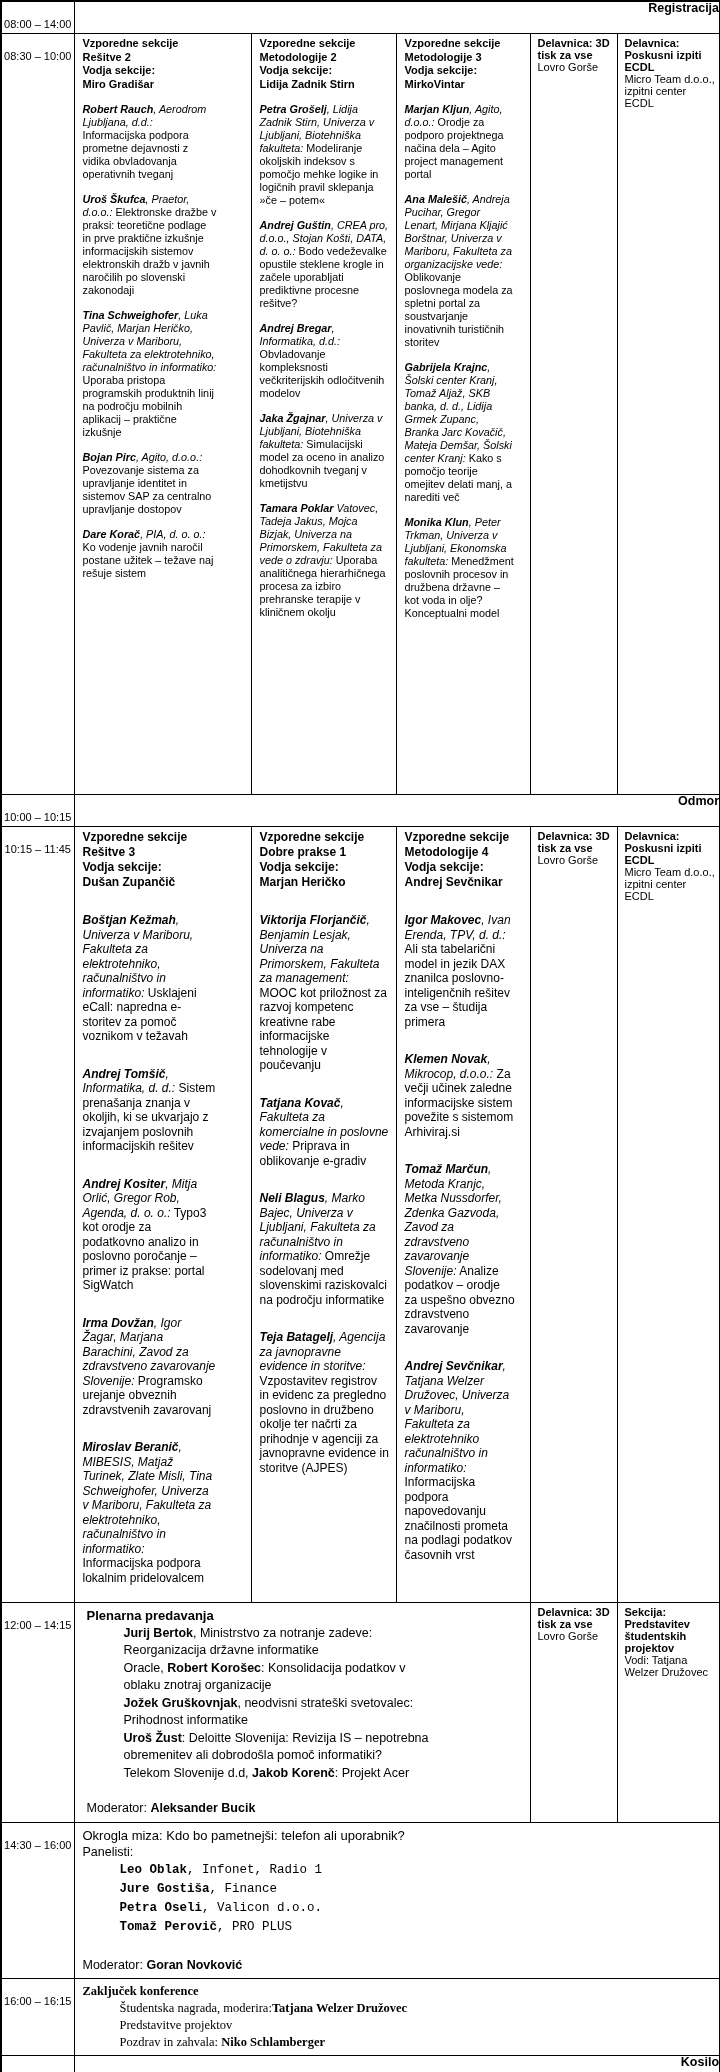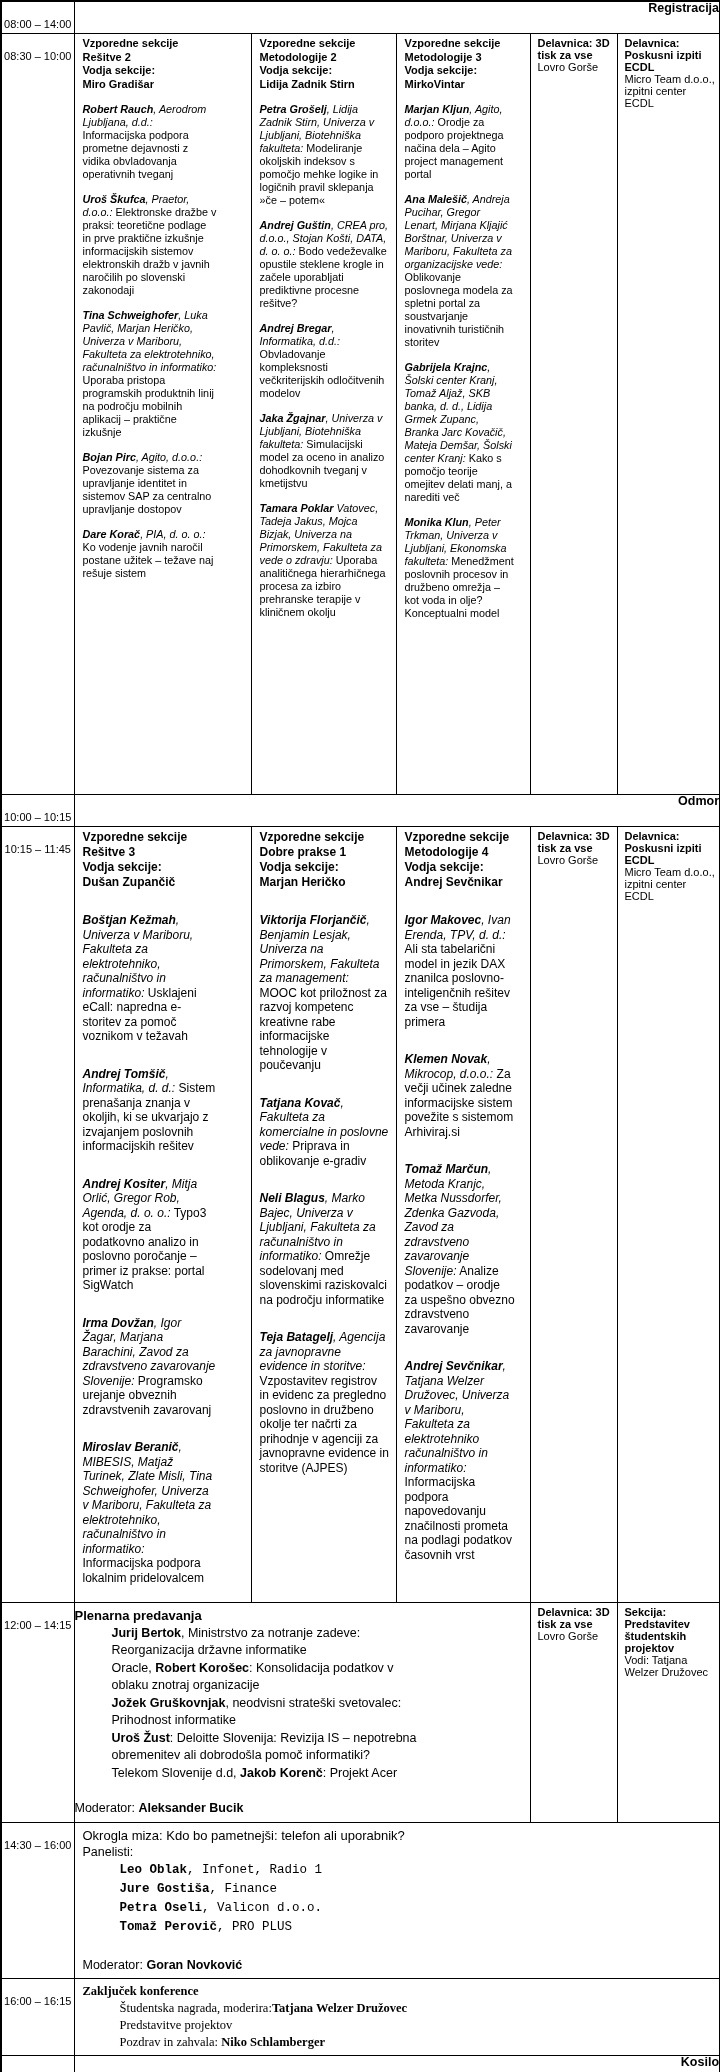--- a/index.html
+++ b/index.html
@@ -22,21 +22,21 @@
   tr.big .shead div{font-size:12px;line-height:15px;}
   .talk{margin-top:12px;}
   tr.big .talk{margin-top:23px;}
   .talk .name{font-weight:bold;font-style:italic;}
   .talk .affil{font-style:italic;}
   
   td.side{padding:3px 4px 3px 7px;font-size:11px;line-height:12px;}
   .side-title{font-weight:bold;}
   .side-sub{}
   
-  td.plen{padding:4px 0;font-size:12.5px;line-height:17.5px;}
+  td.plen{padding:4px 12px;font-size:12.5px;line-height:17.5px;}
   .ptitle{font-weight:bold;font-size:13px;}
   .pitems{margin-left:37px;width:305px;}
   .b{font-weight:bold;}
   .pmod{margin-top:18px;}
   
   td.panelc{padding:4px 8px;font-size:12.5px;line-height:17px;}
   .rtitle{font-weight:normal;font-size:13px;}
   .plist{margin-left:37px;font-family:Liberation Mono, monospace;}
   .plist div{line-height:19px;}
   .rmod{margin-top:20px;}
@@ -101,21 +101,21 @@
       <div class="shead">
               <div>Vzporedne sekcije</div>
               <div>Metodologije 3</div>
               <div>Vodja sekcije:</div>
               <div>MirkoVintar</div>
             </div>
       <div>
               <div class="talk"><span class="name">Marjan Kljun</span><span class="affil">, Agito, d.o.o.:</span><span> Orodje za podporo projektnega načina dela – Agito project management portal</span></div>
               <div class="talk"><span class="name">Ana Malešič</span><span class="affil">, Andreja Pucihar, Gregor Lenart, Mirjana Kljajić Borštnar, Univerza v Mariboru, Fakulteta za organizacijske vede:</span><span> Oblikovanje poslovnega modela za spletni portal za soustvarjanje inovativnih turističnih storitev</span></div>
               <div class="talk"><span class="name">Gabrijela Krajnc</span><span class="affil">, Šolski center Kranj, Tomaž Aljaž, SKB banka, d. d., Lidija Grmek Zupanc, Branka Jarc Kovačič, Mateja Demšar, Šolski center Kranj:</span><span> Kako s pomočjo teorije omejitev delati manj, a narediti več</span></div>
-              <div class="talk"><span class="name">Monika Klun</span><span class="affil">, Peter Trkman, Univerza v Ljubljani, Ekonomska fakulteta:</span><span> Menedžment poslovnih procesov in družbeno omrežja – kot voda in olje? Konceptualni model</span></div>
+              <div class="talk"><span class="name">Monika Klun</span><span class="affil">, Peter Trkman, Univerza v Ljubljani, Ekonomska fakulteta:</span><span> Menedžment poslovnih procesov in družbena državne – kot voda in olje? Konceptualni model</span></div>
             </div>
     </td>
     <td class="side">
       <div class="side-title">Delavnica: 3D tisk za vse</div>
       <div class="side-sub">Lovro Gorše</div>
     </td>
     <td class="side">
       <div class="side-title">Delavnica: Poskusni izpiti ECDL</div>
       <div class="side-sub">Micro Team d.o.o., izpitni center ECDL</div>
     </td>

